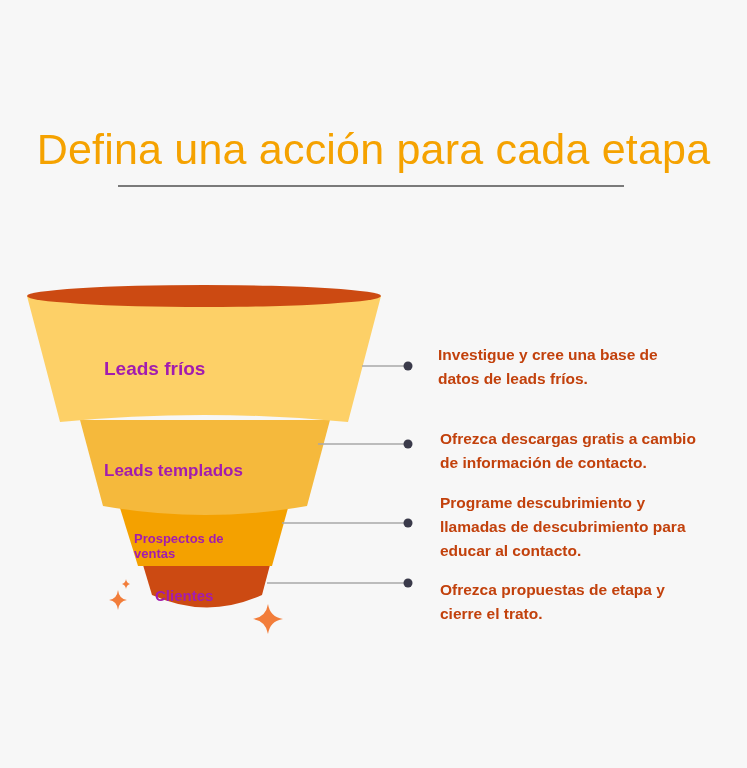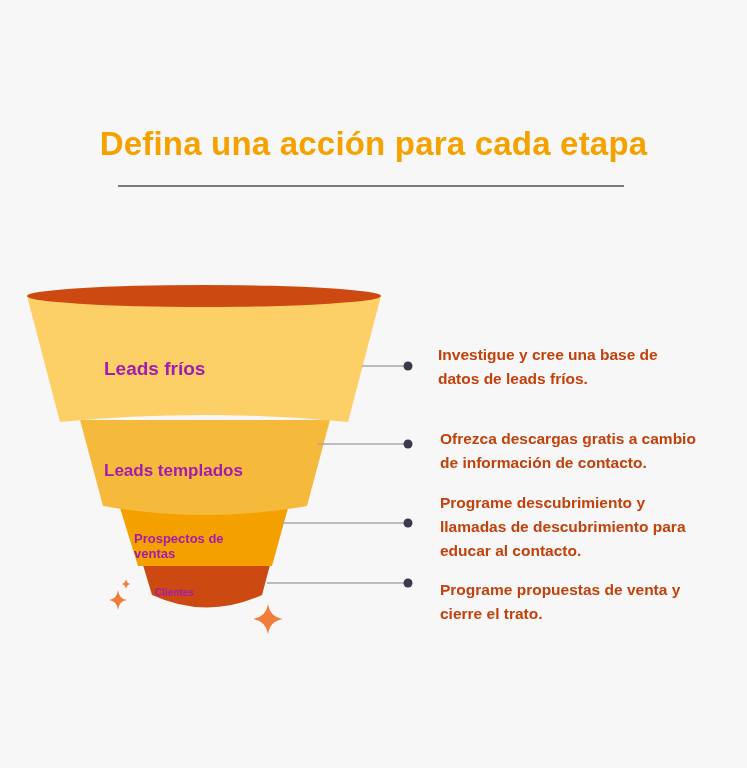--- a/index.html
+++ b/index.html
@@ -1,17 +1,17 @@
 <!DOCTYPE html>
 <html><head>
 <meta charset="utf-8">
 <style>
   html,body{margin:0;padding:0;}
   body{width:747px;height:768px;background:#f7f7f7;position:relative;overflow:hidden;font-family:"Liberation Sans","DejaVu Sans",sans-serif;}
-  .title{position:absolute;left:0;width:747px;top:125px;text-align:center;color:#f5a200;font-weight:bold;font-size:33px;letter-spacing:0.2px;margin:0;}
+  .title{position:absolute;left:0;width:747px;top:125px;text-align:center;color:#f5a200;font-weight:normal;font-size:43px;letter-spacing:0.2px;margin:0;}
   .rule{position:absolute;left:118px;top:185px;width:506px;height:2px;background:#7a7a7a;}
   svg.funnel{position:absolute;left:0;top:0;}
   .stage-label{position:absolute;text-align:left;font-weight:bold;color:#a21caf;}
   .desc{position:absolute;font-weight:bold;color:#c2410c;font-size:15.5px;line-height:24px;}
 </style>
 </head>
 <body>
 
 <h1 class="title">Defina una acción para cada etapa</h1>
 <div class="rule"></div>
@@ -50,31 +50,31 @@
     <circle cx="408" cy="583" r="4.5" fill="#3a3a4a"></circle>
   </g>
 </svg>
 
 <div class="stage-label" style="left:104px;width:200px;top:358px;font-size:19px;">Leads fríos</div>
 <div class="stage-label" style="left:104px;width:200px;top:461px;font-size:17px;">Leads templados</div>
 <div class="stage-label" style="left:134px;width:140px;top:531px;font-size:13px;line-height:15px;">
   <div>Prospectos de</div>
   <div>ventas</div>
 </div>
-<div class="stage-label" style="left:155px;width:100px;top:587px;font-size:10px;">Clientes</div>
+<div class="stage-label" style="left:155px;width:100px;top:587px;font-size:15px;">Clientes</div>
 
 <div class="desc" style="left:438px;top:343px;">
   <div>Investigue y cree una base de</div>
   <div>datos de leads fríos.</div>
 </div>
 <div class="desc" style="left:440px;top:427px;">
   <div>Ofrezca descargas gratis a cambio</div>
   <div>de información de contacto.</div>
 </div>
 <div class="desc" style="left:440px;top:491px;">
   <div>Programe descubrimiento y</div>
   <div>llamadas de descubrimiento para</div>
   <div>educar al contacto.</div>
 </div>
 <div class="desc" style="left:440px;top:578px;">
-  <div>Programe propuestas de venta y</div>
+  <div>Ofrezca propuestas de etapa y</div>
   <div>cierre el trato.</div>
 </div>
 
 </body></html>

